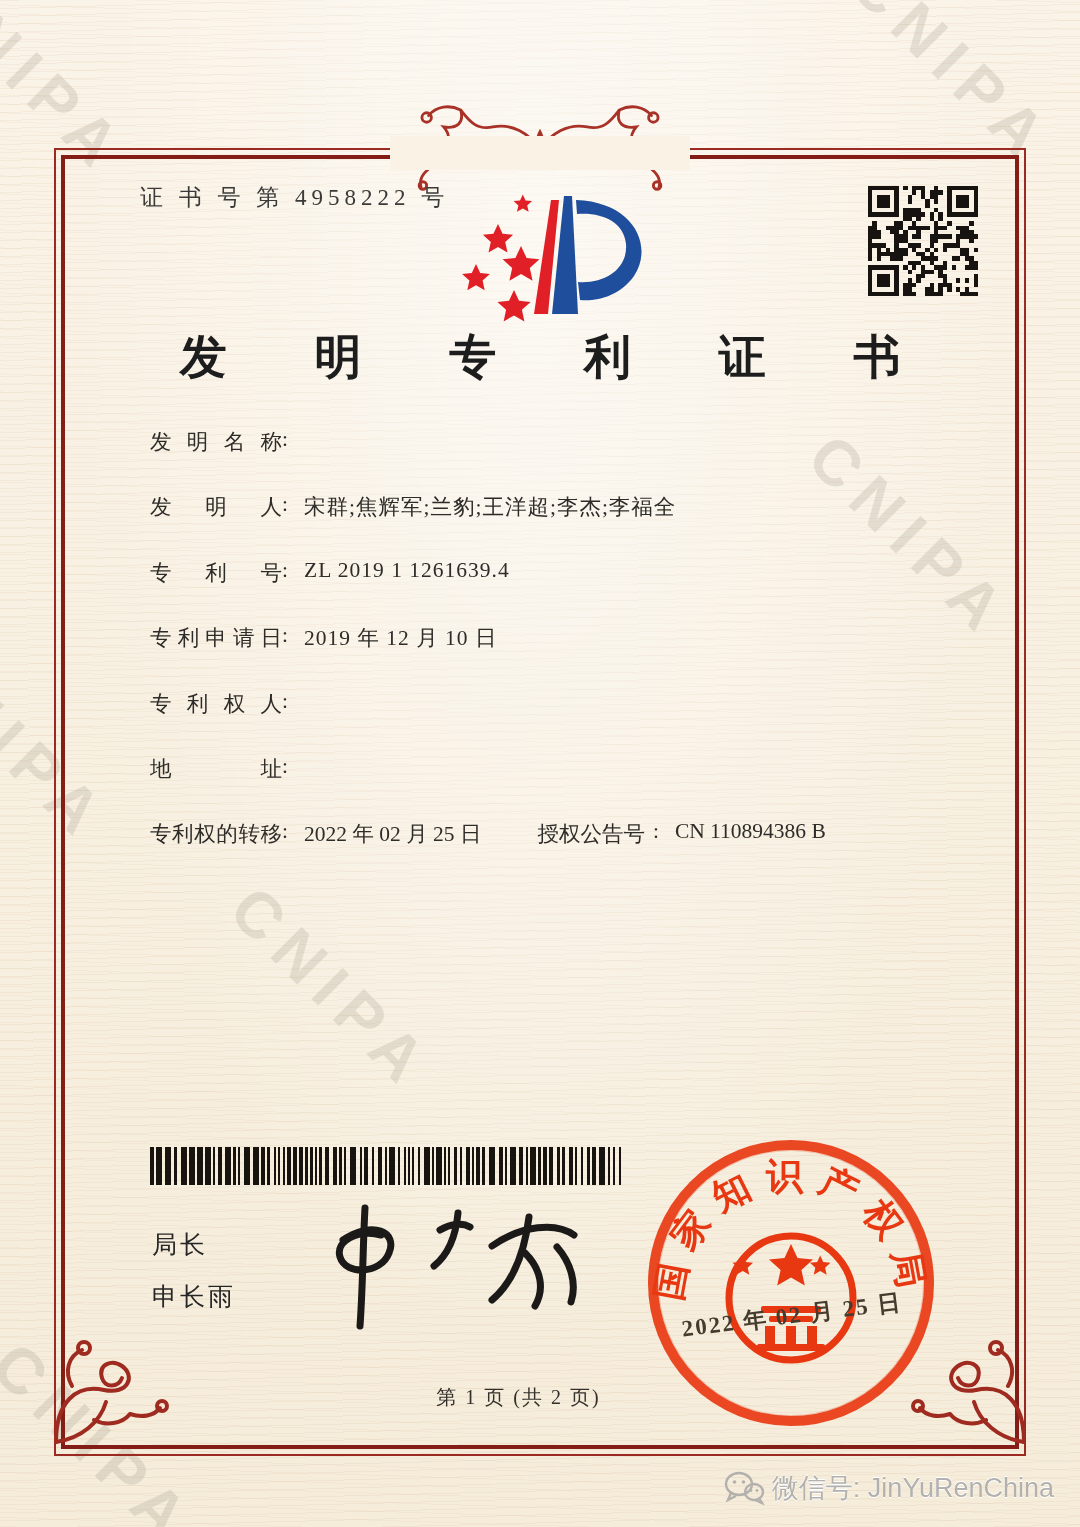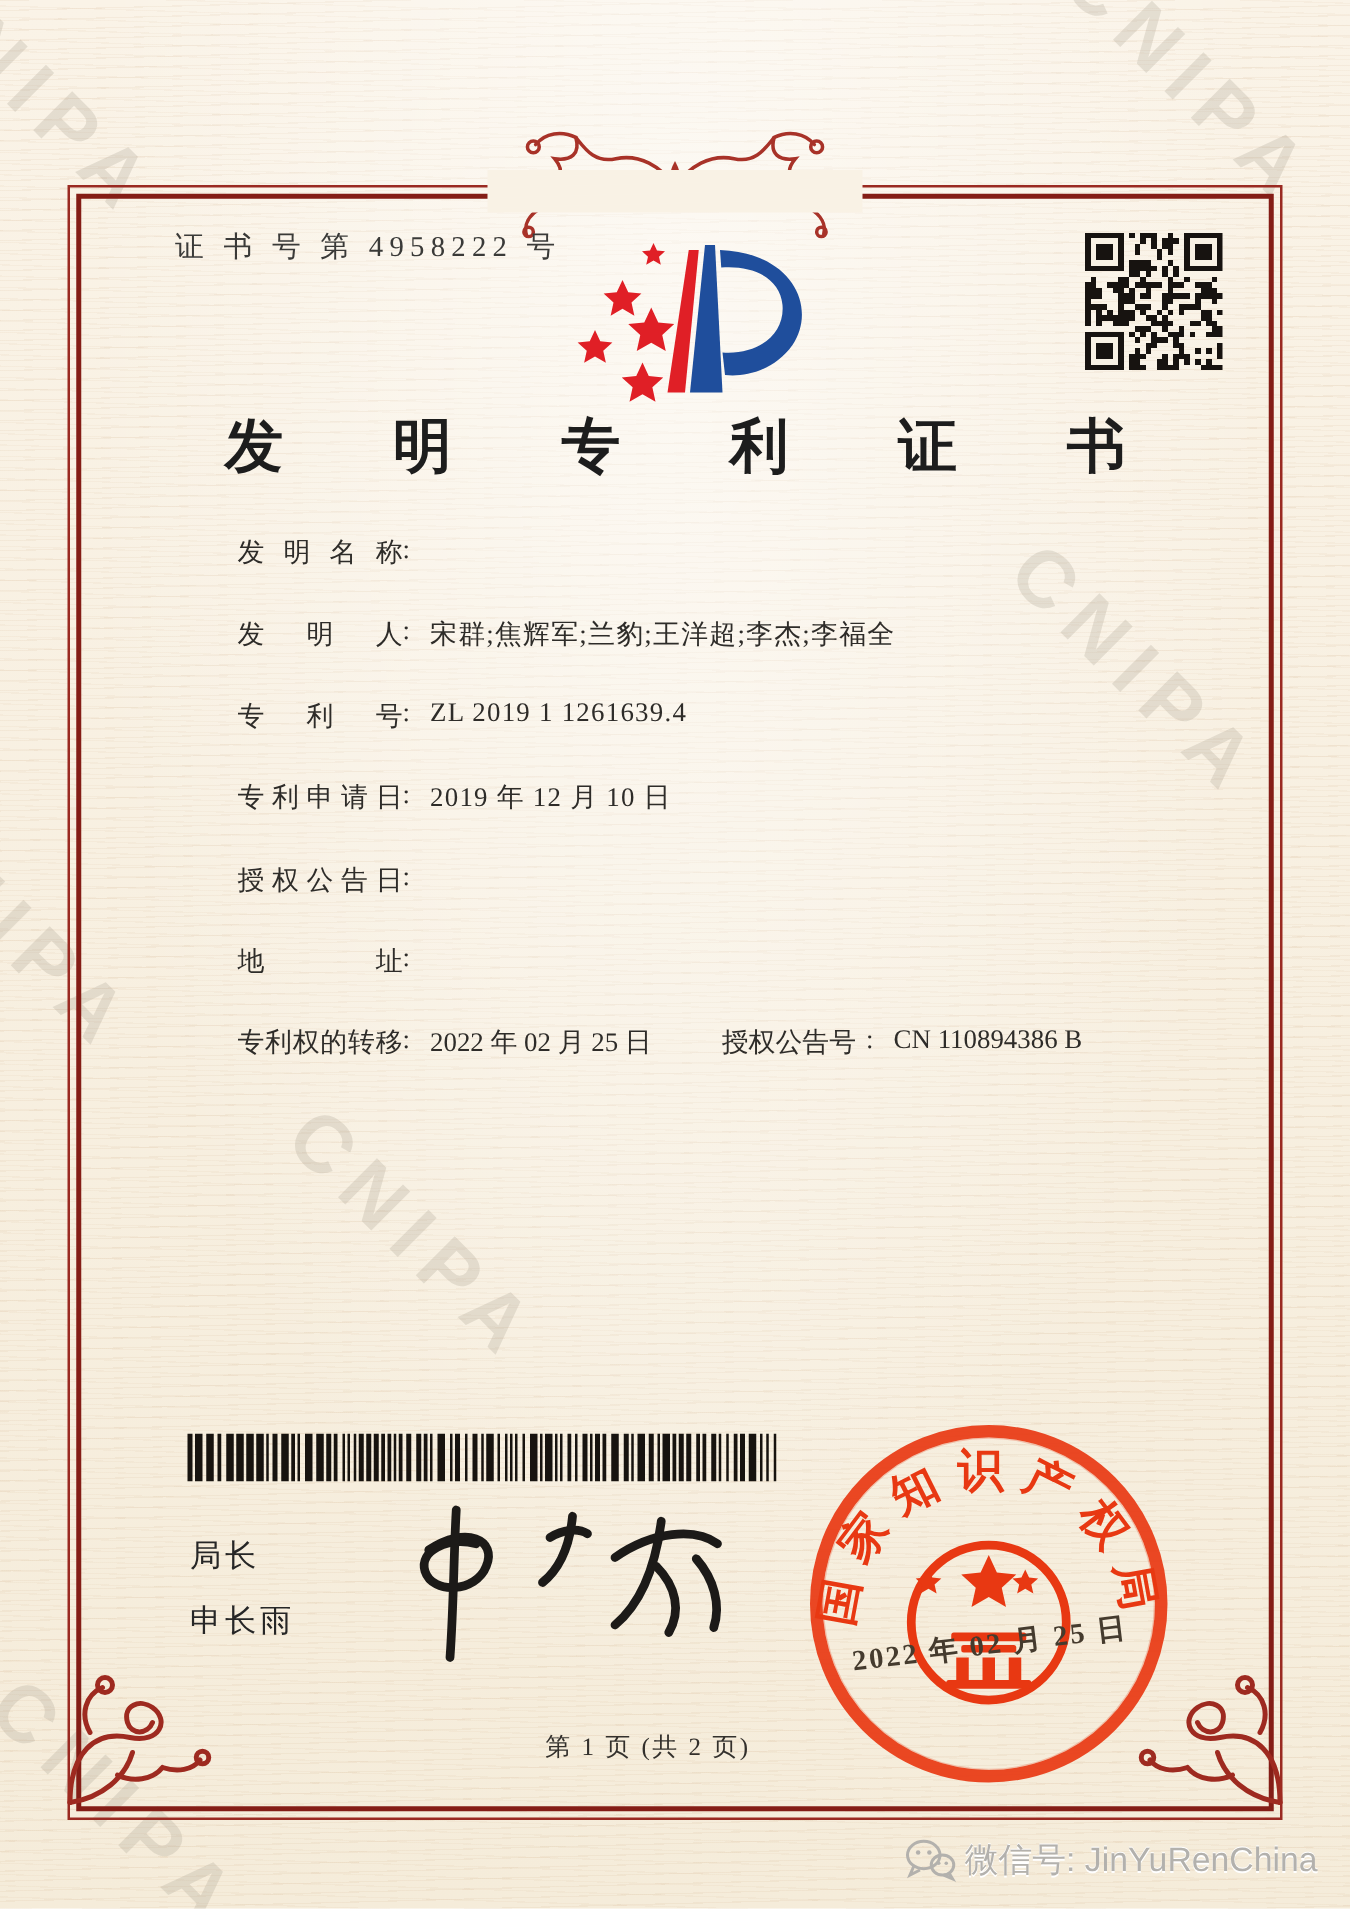--- a/index.html
+++ b/index.html
@@ -37,21 +37,21 @@
   .cert-no{position:absolute;left:140px;top:182px;font-size:23px;letter-spacing:5px;color:#3a3a38;}
   .logo{position:absolute;left:438px;top:172px;width:235px;height:152px;}
   .qr{position:absolute;left:868px;top:186px;width:110px;height:110px;}
   .title{
     position:absolute;left:0;top:326px;width:100%;text-align:center;
     font-size:47px;font-weight:bold;color:#1d1d1d;letter-spacing:38px;padding-left:38px;box-sizing:border-box;
   }
   
   .fields{position:absolute;left:150px;top:427px;width:800px;}
   .frow{display:flex;align-items:flex-start;height:65.4px;font-size:21.5px;color:#2e2c29;}
-  .flabel{display:inline-block;width:132px;text-align:justify;text-align-last:justify;margin-left:40px;}
+  .flabel{display:inline-block;width:132px;text-align:justify;text-align-last:justify;}
   .fsep{width:22px;display:inline-block;}
   .fvalue{flex:1;letter-spacing:1px;}
   .grant-no{margin-left:56px;display:flex;}
   .grant-no .flabel2{margin-right:8px;}
   
   .paras{position:absolute;left:137px;top:893px;width:808px;font-size:21.5px;line-height:37.6px;color:#33302c;}
   .paras p{margin:0;text-indent:2em;text-align:justify;letter-spacing:.5px;}
   
   .barcode{position:absolute;left:150px;top:1147px;width:480px;height:38px;display:flex;align-items:stretch;}
   .barcode i{display:block;background:#17130f;}
@@ -378,21 +378,21 @@
       <span class="flabel">专利号</span>
       <span class="fsep">:</span>
       <span class="fvalue">ZL 2019 1 1261639.4</span>
     </div>
     <div class="frow">
       <span class="flabel">专利申请日</span>
       <span class="fsep">:</span>
       <span class="fvalue">2019 年 12 月 10 日</span>
     </div>
     <div class="frow">
-      <span class="flabel">授权公告日</span>
+      <span class="flabel">专利权人</span>
       <span class="fsep">:</span>
     </div>
     <div class="frow">
       <span class="flabel">地址</span>
       <span class="fsep">:</span>
     </div>
     <div class="frow">
       <span class="flabel">专利权的转移</span>
       <span class="fsep">:</span>
       <span>2022 年 02 月 25 日</span>

